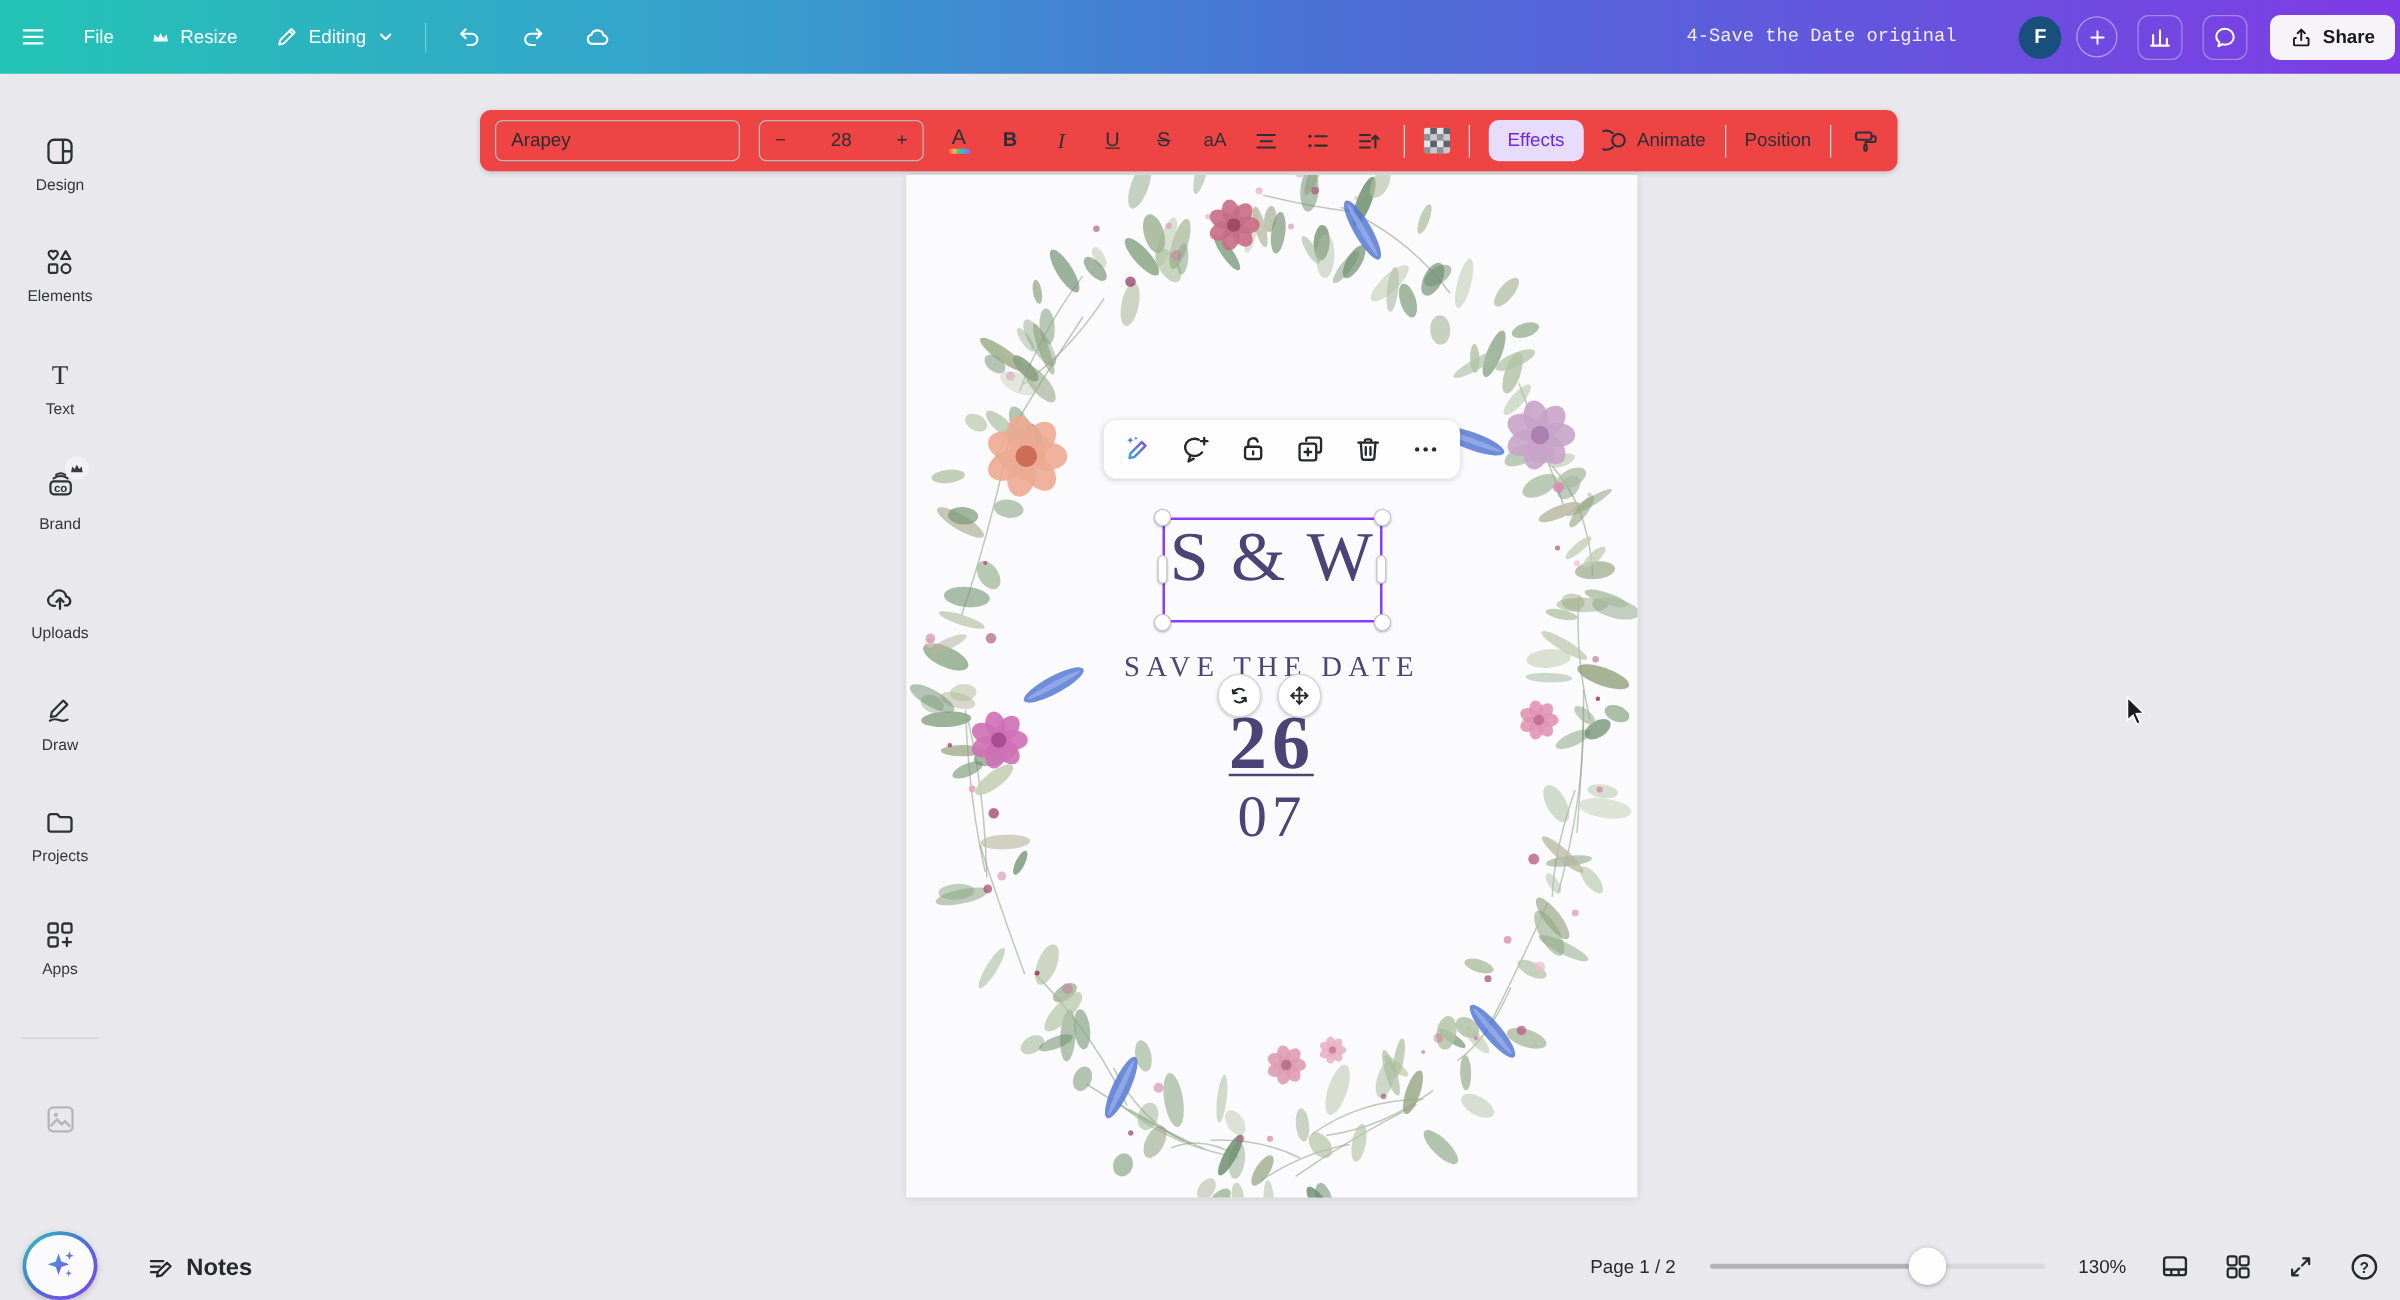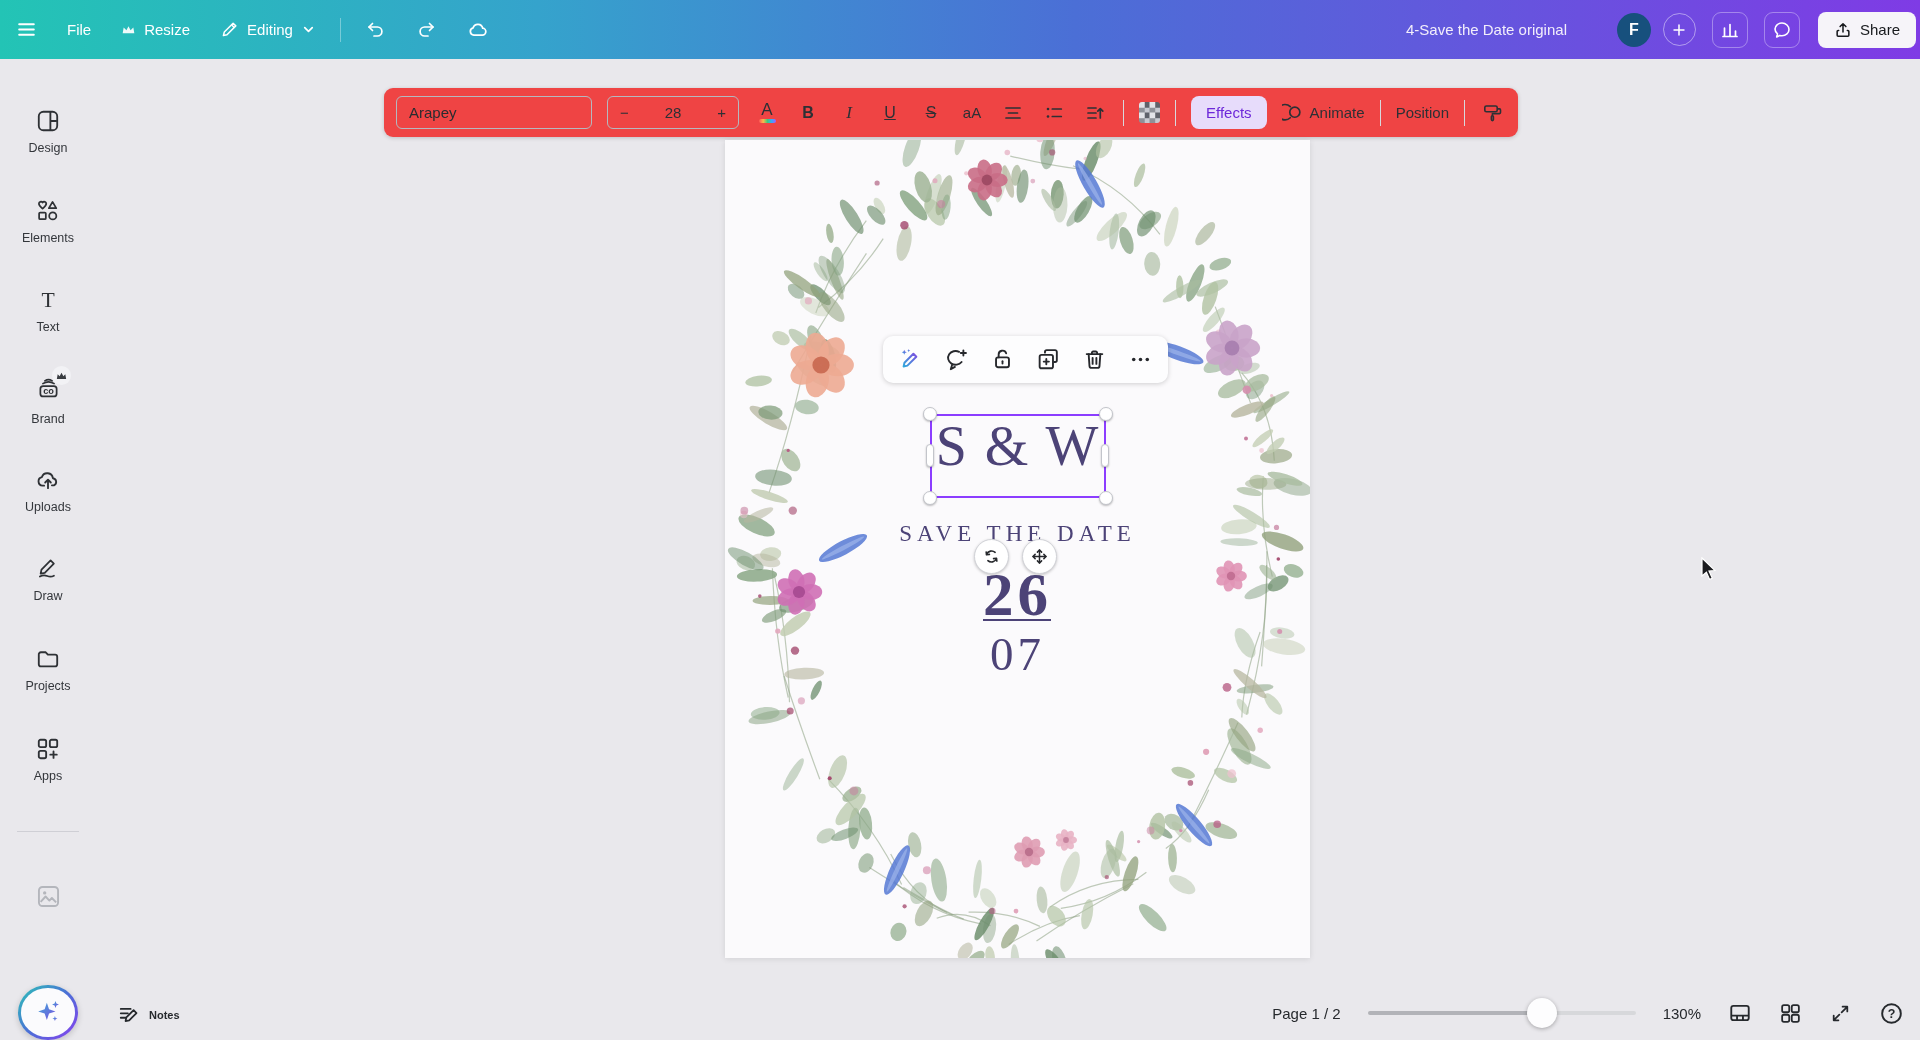--- a/index.html
+++ b/index.html
@@ -10,30 +10,30 @@
   
   .topbar { position:absolute; left:0; top:0; width:1920px; height:59px;
     display:flex; align-items:center; padding:0 4px; gap:6px;
     background:linear-gradient(90deg, var(--grad-start,#23c4b5) 0%, #35a3cc 28%,
       var(--grad-mid,#4b6fd6) 56%, var(--grad-end,#7f3be5) 100%); }
   .tb-btn { display:flex; align-items:center; gap:8px; color:#fff; font-size:15px;
     font-weight:500; padding:9px 12px; border-radius:8px; cursor:default; white-space:nowrap; }
   .tb-ic { display:flex; align-items:center; }
   .tb-divider { width:1px; height:24px; background:rgba(255,255,255,.35); margin:0 6px; }
   .tb-spacer { flex:1; }
-  .doc-title { color:#f2eefb; font-size:15px; font-weight:500; margin-right:44px; white-space:nowrap; }
+  .doc-title { color:#f2eefb; font-size:15px; font-weight:500; margin-right:44px; white-space:nowrap;font-family:Liberation Mono, monospace; }
   .avatar { width:34px; height:34px; border-radius:50%; background:var(--avatar-bg,#17507d);
     color:#fff; font-size:16px; font-weight:700; display:flex; align-items:center;
     justify-content:center; }
   .ring-btn { width:33px; height:33px; border-radius:50%; border:1.5px solid rgba(255,255,255,.45);
     display:flex; align-items:center; justify-content:center; margin-left:6px; }
   .sq-btn { width:36px; height:36px; border-radius:9px; border:1.5px solid rgba(255,255,255,.35);
     display:flex; align-items:center; justify-content:center; margin-left:10px; }
   .share-btn { display:flex; align-items:center; gap:8px; background:#f6f4f9; color:#17191d;
-    font-size:15px; font-weight:400; border-radius:8px; padding:9px 16px; margin-left:12px; }
+    font-size:15px; font-weight:700; border-radius:8px; padding:9px 16px; margin-left:12px; }
 
   
   .toolbar { position:absolute; left:384px; top:88px; height:49px; display:flex;
     align-items:center; gap:15px; padding:0 12px; background:#ef4444; border-radius:9px;
     box-shadow:0 1px 4px rgba(0,0,0,.18); color:#2d3035; }
   .font-box { width:196px; height:33px; border:1px solid #b5b8bf; border-radius:6px;
     display:flex; align-items:center; padding:0 12px; font-size:15px; color:#292c30; }
   .size-box { width:132px; height:33px; border:1px solid #b5b8bf; border-radius:6px;
     display:flex; align-items:center; justify-content:space-between; padding:0 12px;
     font-size:15px; }
@@ -90,21 +90,21 @@
     align-items:center; gap:21px; padding:0 15px; background:#fdfdfe; border-radius:10px;
     box-shadow:0 1px 5px rgba(0,0,0,.18); }
   .round-handle { position:absolute; width:35px; height:35px; border-radius:50%; background:#fff;
     border:1px solid #d2d3d8; box-shadow:0 1px 3px rgba(0,0,0,.22); display:flex;
     align-items:center; justify-content:center; }
   .date-line { position:absolute; left:258px; top:479px; width:68px; height:2px;
     background:var(--canvas-text,#4c4377); }
 
   
   .bottom-left { position:absolute; left:118px; bottom:14px; display:flex; align-items:center;
-    gap:9px; font-size:11px; font-weight:600; color:#26292d; }
+    gap:9px; font-size:19px; font-weight:600; color:#26292d; }
   .bottom-right { position:absolute; right:16px; bottom:12px; display:flex; align-items:center;
     gap:27px; color:#26292d; }
   .page-ind { font-size:15px; font-weight:500; white-space:nowrap; }
   .slider { position:relative; width:268px; height:30px; }
   .slider .track-l { position:absolute; left:0; top:13px; width:65%; height:4px;
     background:#b2b3b8; border-radius:2px; }
   .slider .track-r { position:absolute; right:0; top:13px; width:35%; height:4px;
     background:#d7d8db; border-radius:2px; }
   .slider .thumb { position:absolute; left:calc(65% - 15px); top:0; width:30px; height:30px;
     border-radius:50%; background:#fdfdfe; box-shadow:0 1px 4px rgba(0,0,0,.3); }

